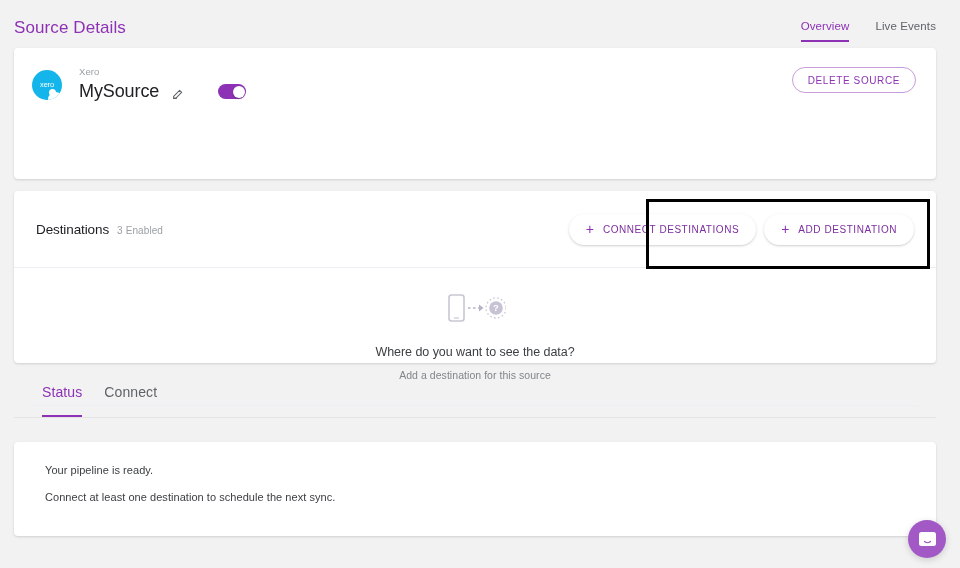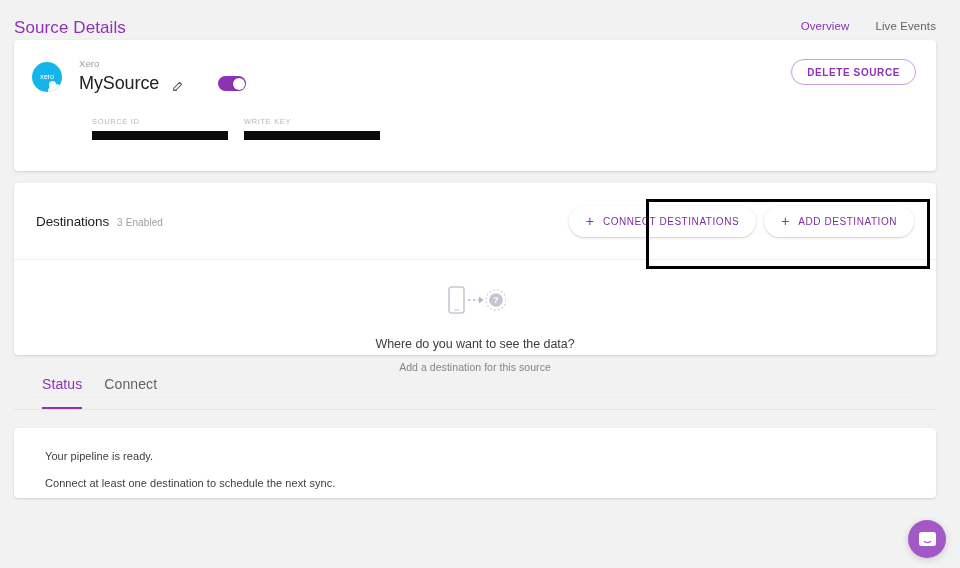--- a/index.html
+++ b/index.html
@@ -12,21 +12,21 @@
 
   body {
     background: #f2f2f2;
     font-family: "Liberation Sans", "DejaVu Sans", sans-serif;
     color: #3c4043;
     position: relative;
   }
 
   
   .topbar {
-    height: 40px;
+    height: 48px;
     display: flex;
     align-items: flex-start;
     justify-content: space-between;
     padding: 17px 24px 0 14px;
     position: relative;
   }
 
   .page-title {
     color: #8d32b5;
     font-size: 17px;
@@ -320,22 +320,22 @@
     letter-spacing: .1px;
     line-height: 13px;
   }
   .bottom-tab.active {
     color: #8d32b5;
     border-bottom-color: #8d32b5;
   }
 
   
   .status-card {
-    margin-top: 18px;
-    height: 70px;
+    margin-top: 24px;
+    height: 94px;
     padding: 21px 0 0 31px;
   }
 
   .status-line {
     font-size: 11px;
     color: #3c4043;
     line-height: 15px;
     letter-spacing: .05px;
   }
   .status-line + .status-line { margin-top: 12px; }
@@ -385,32 +385,22 @@
           <path d="M3 21h5" stroke="#5f6368" stroke-width="1.9" stroke-linecap="round"></path>
         </svg>
 
         <div class="toggle">
           <div class="knob"></div>
         </div>
       </div>
     </div>
   </div>
 
-  <div class="keys-row">
-    <div class="key-block">
-      <div class="key-label">SOURCE ID</div>
-      <div class="redacted src-id"></div>
-    </div>
-    <div class="key-block">
-      <div class="key-label">WRITE KEY</div>
-      <div class="redacted write-key"></div>
-    </div>
-  </div>
-
-  <button class="pill-btn" style="position:absolute; right:20px; top:19px; box-shadow:none; border:1px solid #c79ddd; height:26px; padding:0 15px;font-weight:bold;">
+
+  <button class="pill-btn" style="position:absolute; right:20px; top:19px; box-shadow:none; border:1px solid #c79ddd; height:26px; padding:0 15px;">
     <span class="label" style="color:#8d32b5; letter-spacing:.6px;">DELETE SOURCE</span>
   </button>
 </div>
 
 <div class="card dest-card">
 
   <div class="dest-head">
     <div class="dest-title-wrap">
       <span class="dest-title">Destinations</span>
       <span class="dest-count">3 Enabled</span>

